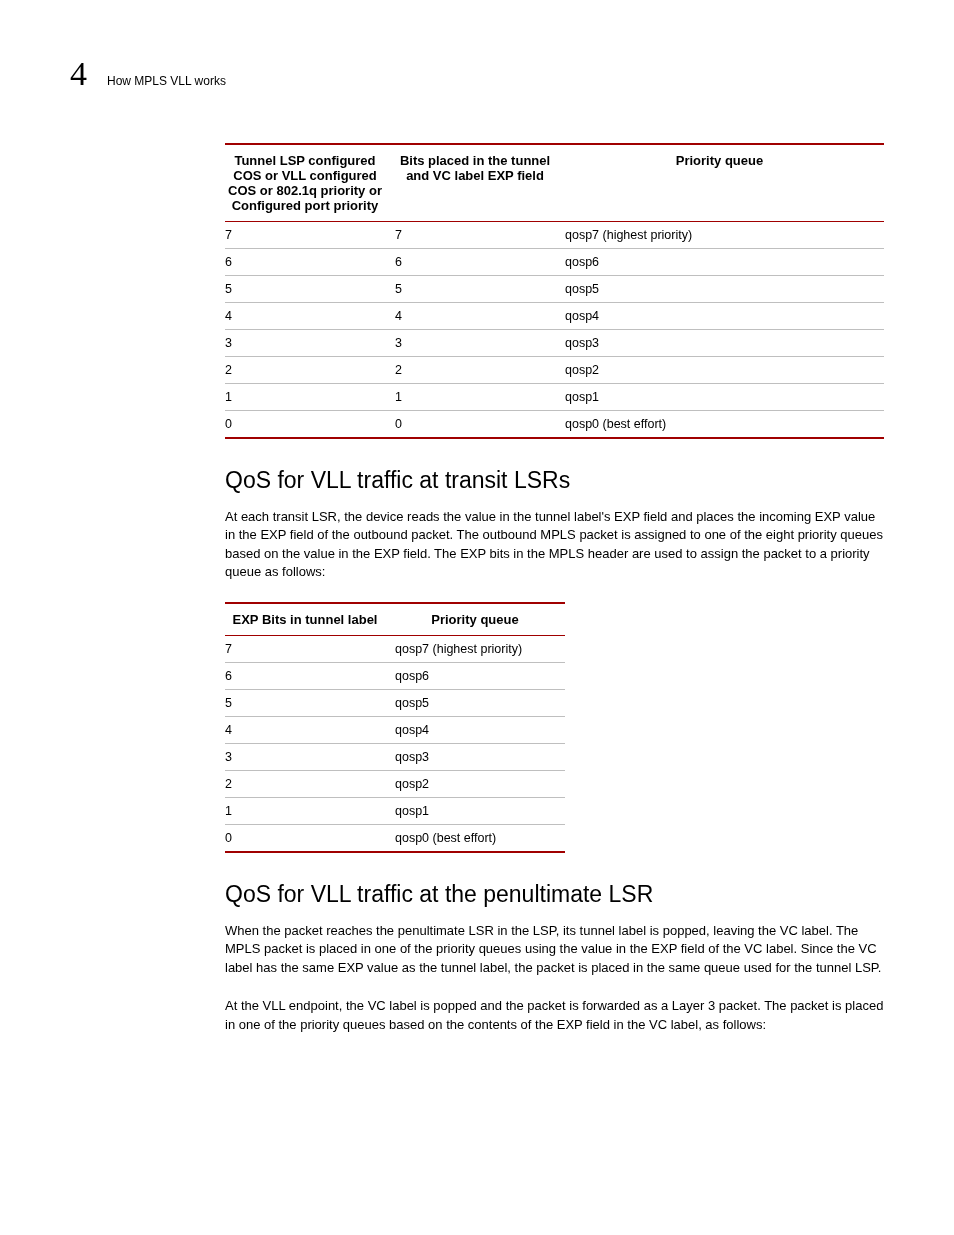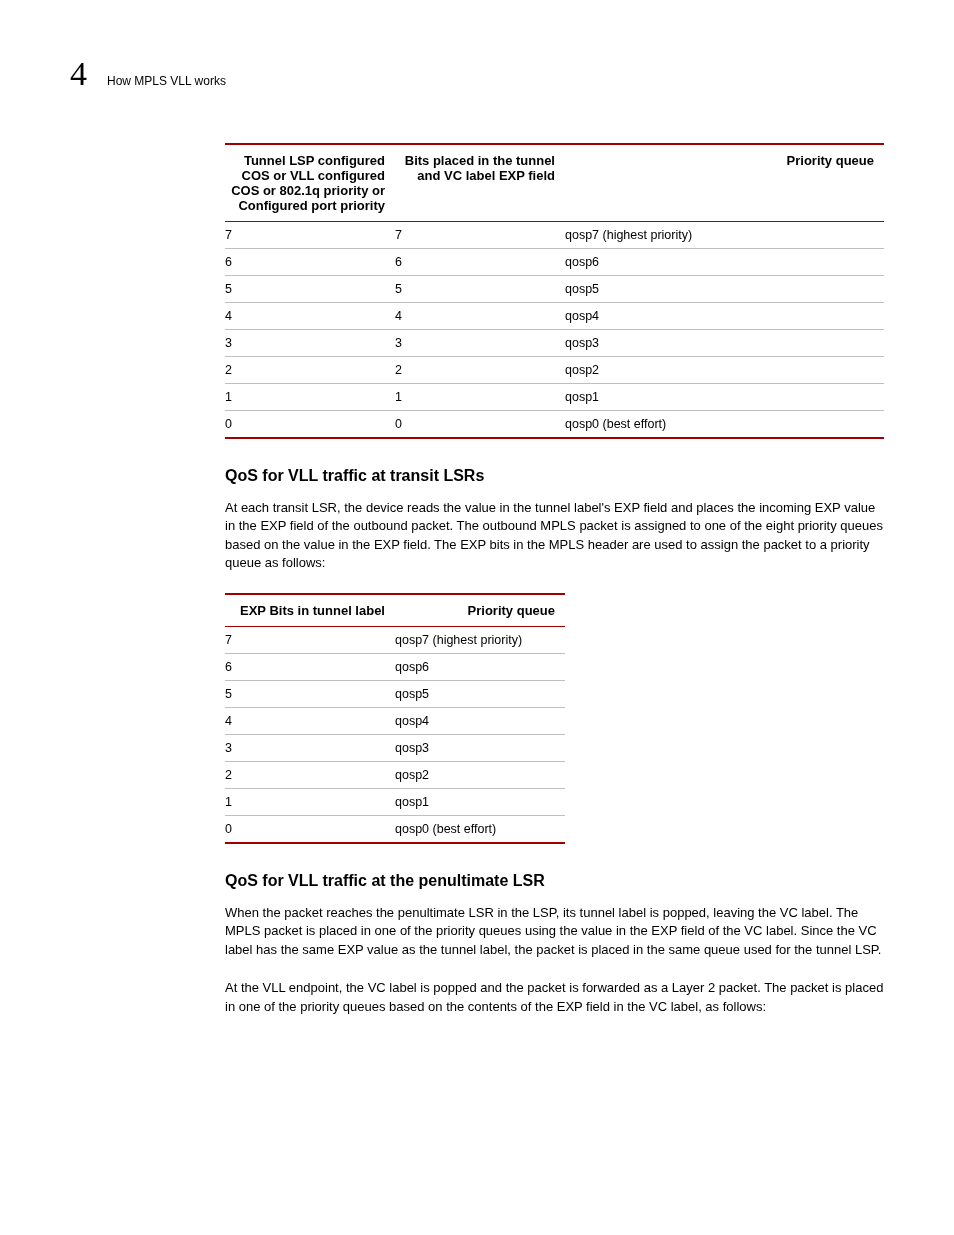--- a/index.html
+++ b/index.html
@@ -39,40 +39,40 @@
     margin-bottom: 28px;
   }
   table.narrow {
     width: 340px;
   }
   thead tr {
     border-top: 2px solid #a00000;
     border-bottom: 1px solid #a00000;
   }
   th {
-    text-align: right;
+    text-align: center;
     font-weight: bold;
     font-family: "Arial Narrow", Arial, sans-serif;
     font-stretch: condensed;
     padding: 8px 10px 8px 0;
     vertical-align: top;
     font-size: 13px;
   }
   tbody td {
     padding: 6px 10px 6px 0;
     border-bottom: 1px solid #bfbfbf;
   }
   tbody tr:last-child td {
     border-bottom: 2px solid #a00000;
   }
   h2.section {
     font-family: "Arial Narrow", Arial, sans-serif;
     font-stretch: condensed;
-    font-weight: bold;
-    font-size: 16px;
+    font-weight: normal;
+    font-size: 23px;
     margin: 6px 0 14px 0;
   }
   p.body {
     font-size: 13px;
     line-height: 1.42;
     margin: 0 0 20px 0;
   }
   .col-a { width: 170px; }
   .col-b { width: 170px; }
   .col-c { width: auto; }
@@ -194,16 +194,16 @@
           <tr>
             <td>0</td>
             <td>qosp0 (best effort)</td>
           </tr>
         </tbody>
     </table>
 
     <h2 class="section">QoS for VLL traffic at the penultimate LSR</h2>
     <p class="body">When the packet reaches the penultimate LSR in the LSP, its tunnel label is popped, leaving the VC label. The MPLS packet is placed in one of the priority queues using the value in the EXP field of the VC label. Since the VC label has the same EXP value as the tunnel label, the packet is placed in the same queue used for the tunnel LSP.</p>
 
-    <p class="body">At the VLL endpoint, the VC label is popped and the packet is forwarded as a Layer 2 packet. The packet is placed in one of the priority queues based on the contents of the EXP field in the VC label, as follows:</p>
+    <p class="body">At the VLL endpoint, the VC label is popped and the packet is forwarded as a Layer 3 packet. The packet is placed in one of the priority queues based on the contents of the EXP field in the VC label, as follows:</p>
 
   </div>
 </div>
 
 </body></html>

